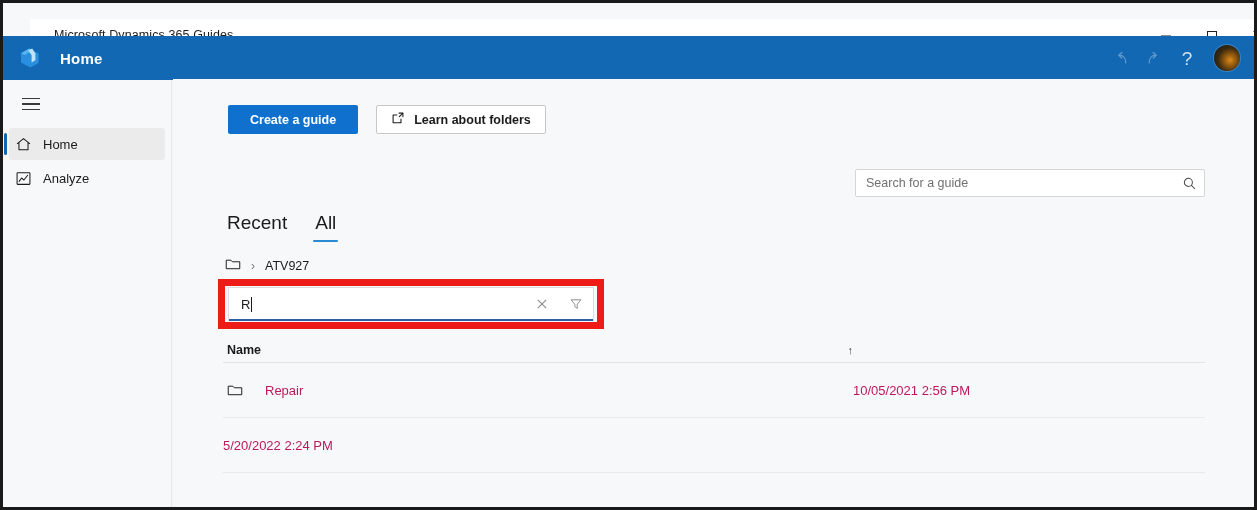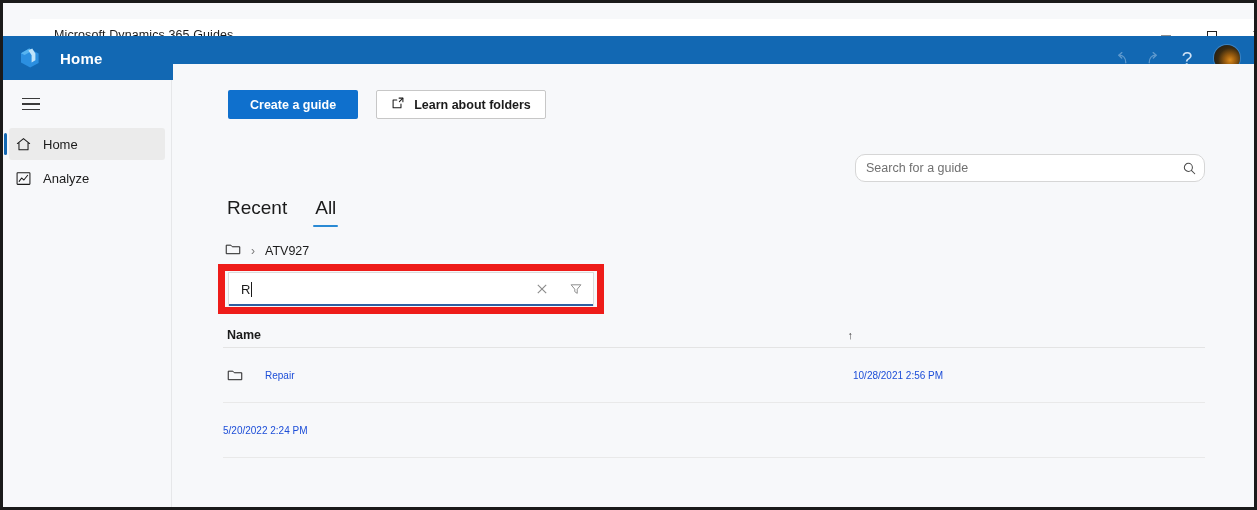--- a/index.html
+++ b/index.html
@@ -113,21 +113,21 @@
     content:""; position:absolute; left:-5px; top:5px;
     width:3px; height:22px; background:#1268b3; border-radius:2px;
   }
   .nav-icon {
     width:28px; display:flex; align-items:center; justify-content:center;
   }
   .nav-label { margin-left:6px; }
 
   
   .main {
-    position:absolute; left:170px; top:61px;
+    position:absolute; left:170px; top:76px;
     width:1084px; height:359px;
     background:#f7f8fa;
   }
 
   .btn-row {
     position:absolute; left:55px; top:26px;
     display:flex; align-items:center; gap:18px;
   }
   .btn-primary {
     background:#0f70cd; color:#fff;
@@ -142,21 +142,21 @@
     height:29px; padding:0 14px;
     display:flex; align-items:center; gap:9px;
     font-family:inherit; font-size:12.5px; font-weight:bold;
     cursor:pointer;
   }
 
   .guide-search {
     position:absolute; left:682px; top:90px;
     width:350px; height:28px;
     background:#fff;
-    border:1px solid #d6d6d6; border-radius:10px;
+    border:1px solid #d6d6d6; border-radius:2px;
     display:flex; align-items:center;
   }
   .guide-search input {
     flex:1; border:none; outline:none; background:transparent;
     font-family:inherit; font-size:12.5px; color:#1b1b1b;
     padding:0 10px;
   }
   .guide-search input::placeholder { color:#707070; }
   .guide-search .sicon {
     width:30px; display:flex; align-items:center; justify-content:center;
@@ -230,21 +230,21 @@
     display:flex; align-items:center; gap:5px;
   }
   .col-name { width:630px; padding-left:4px;justify-content:space-between; }
   .col-date { width:340px; }
   .sort-arrow { font-size:11px; color:#444; }
 
   .tr {
     display:flex; align-items:center;
     height:55px;
     border-bottom:1px solid #e9e9e9;
-    font-size:10px; color:#1d4ed8;
+    font-size:13px; color:#be185d;
   }
   .cell-name {
     width:630px; display:flex; align-items:center; padding-left:4px;
   }
   .row-folder-icon {
     width:38px; display:flex; align-items:center;
   }
   .row-name-text { }
   .cell-date { width:340px; }
 
@@ -407,21 +407,21 @@
 
       <div class="tr">
         <div class="cell-name">
           <span class="row-folder-icon">
             <svg width="16" height="14" viewBox="0 0 18 15">
               <path d="M1.4 3.2 L1.4 12.8 L16.6 12.8 L16.6 5 L8.2 5 L6.6 3.2 Z" fill="none" stroke="#1b1b1b" stroke-width="1.1" stroke-linejoin="round"></path>
             </svg>
           </span>
           <span class="row-name-text">Repair</span>
         </div>
-        <div class="cell-date">10/28/2021 2:56 PM</div>
+        <div class="cell-date">10/05/2021 2:56 PM</div>
       </div>
 
       <div class="tr">
         <div class="cell-date">5/20/2022 2:24 PM</div>
       </div>
 
     </div>
   </div>
 </div>
 

